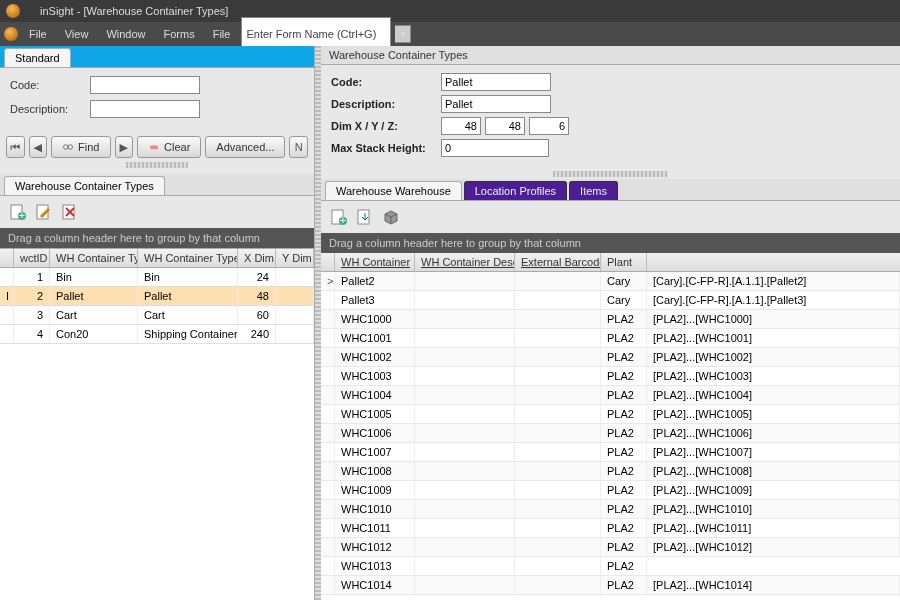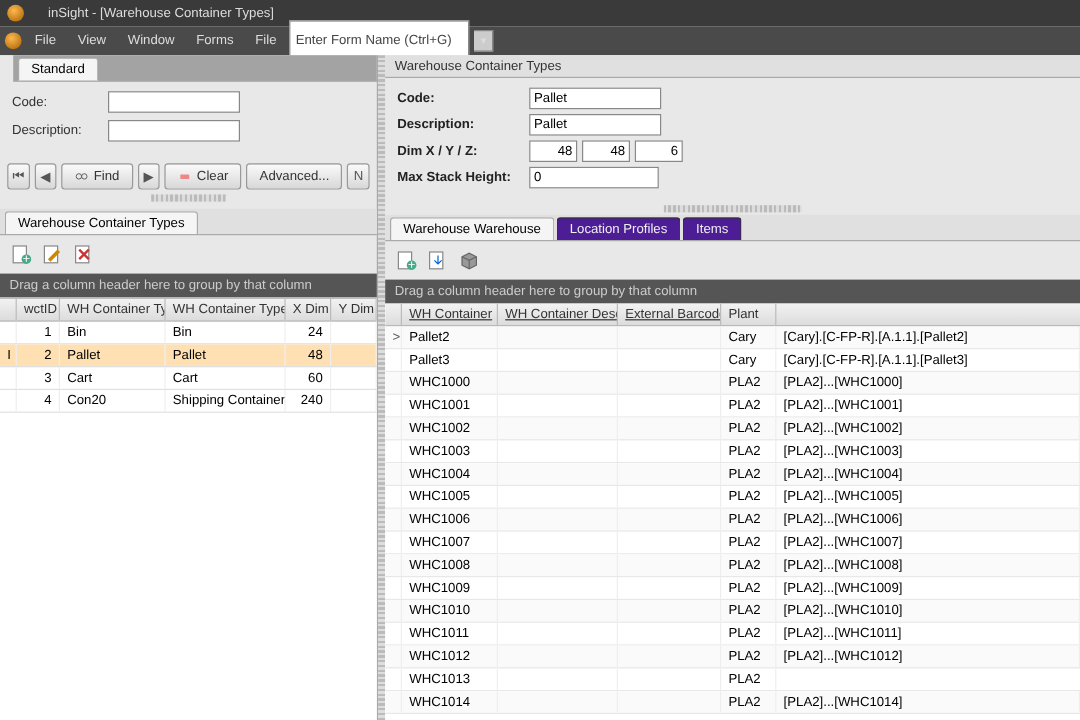--- a/index.html
+++ b/index.html
@@ -11,21 +11,21 @@
   .menubar { background: #4a4a4a; color: #ddd; height: 24px; display: flex; align-items: center; padding: 0 4px; gap: 4px; }
   .menubar .icon { width: 14px; height: 14px; border-radius: 50%; background: radial-gradient(circle at 40% 35%, #ffb84d, #a35e00); display: inline-block; }
   .menubar .m { padding: 3px 7px; cursor: default; }
   .menubar .formsearch { background: #fff; color: #333; height: 34px; width: 150px; border: 1px solid #888; display: flex; align-items: center; padding: 0 4px; }
   .menubar .drop { width: 16px; height: 18px; background: #ccc; border: 1px solid #888; border-left: none; display: flex; align-items: center; justify-content: center; }
 
   .content { position: absolute; top: 46px; left: 0; right: 0; bottom: 0; display: flex; }
 
   
   .left { width: 315px; background: #e8e8e8; display: flex; flex-direction: column; border-right: 1px solid #aaa; position: relative; }
-  .tabstrip { display: flex; background: #a3a3a3; padding: 2px 4px 0; border-bottom: 1px solid #aaa; margin-left: 11px; }
+  .tabstrip { display: flex; background: #0ea5e9; padding: 2px 4px 0; border-bottom: 1px solid #aaa; }
   .tab { background: #f5f5f5; border: 1px solid #aaa; border-bottom: none; padding: 3px 10px; border-radius: 3px 3px 0 0; margin-right: 2px; font-size: 11px; }
   .tab.inactive { background: #4c1d95; color: #eee; border-color: #333; }
 
   .searchpane { padding: 8px 10px; }
   .frow { display: flex; align-items: center; margin-bottom: 6px; }
   .frow label { width: 80px; color: #333; }
   .frow input { border: 1px solid #888; height: 18px; width: 110px; padding: 0 3px; background: #fff; }
 
   .btnbar { display: flex; gap: 4px; padding: 4px 6px; align-items: center; }
   .navbtn { width: 22px; height: 22px; border: 1px solid #999; background: linear-gradient(#fafafa,#d8d8d8); border-radius: 3px; display: flex; align-items: center; justify-content: center; color: #555; }

